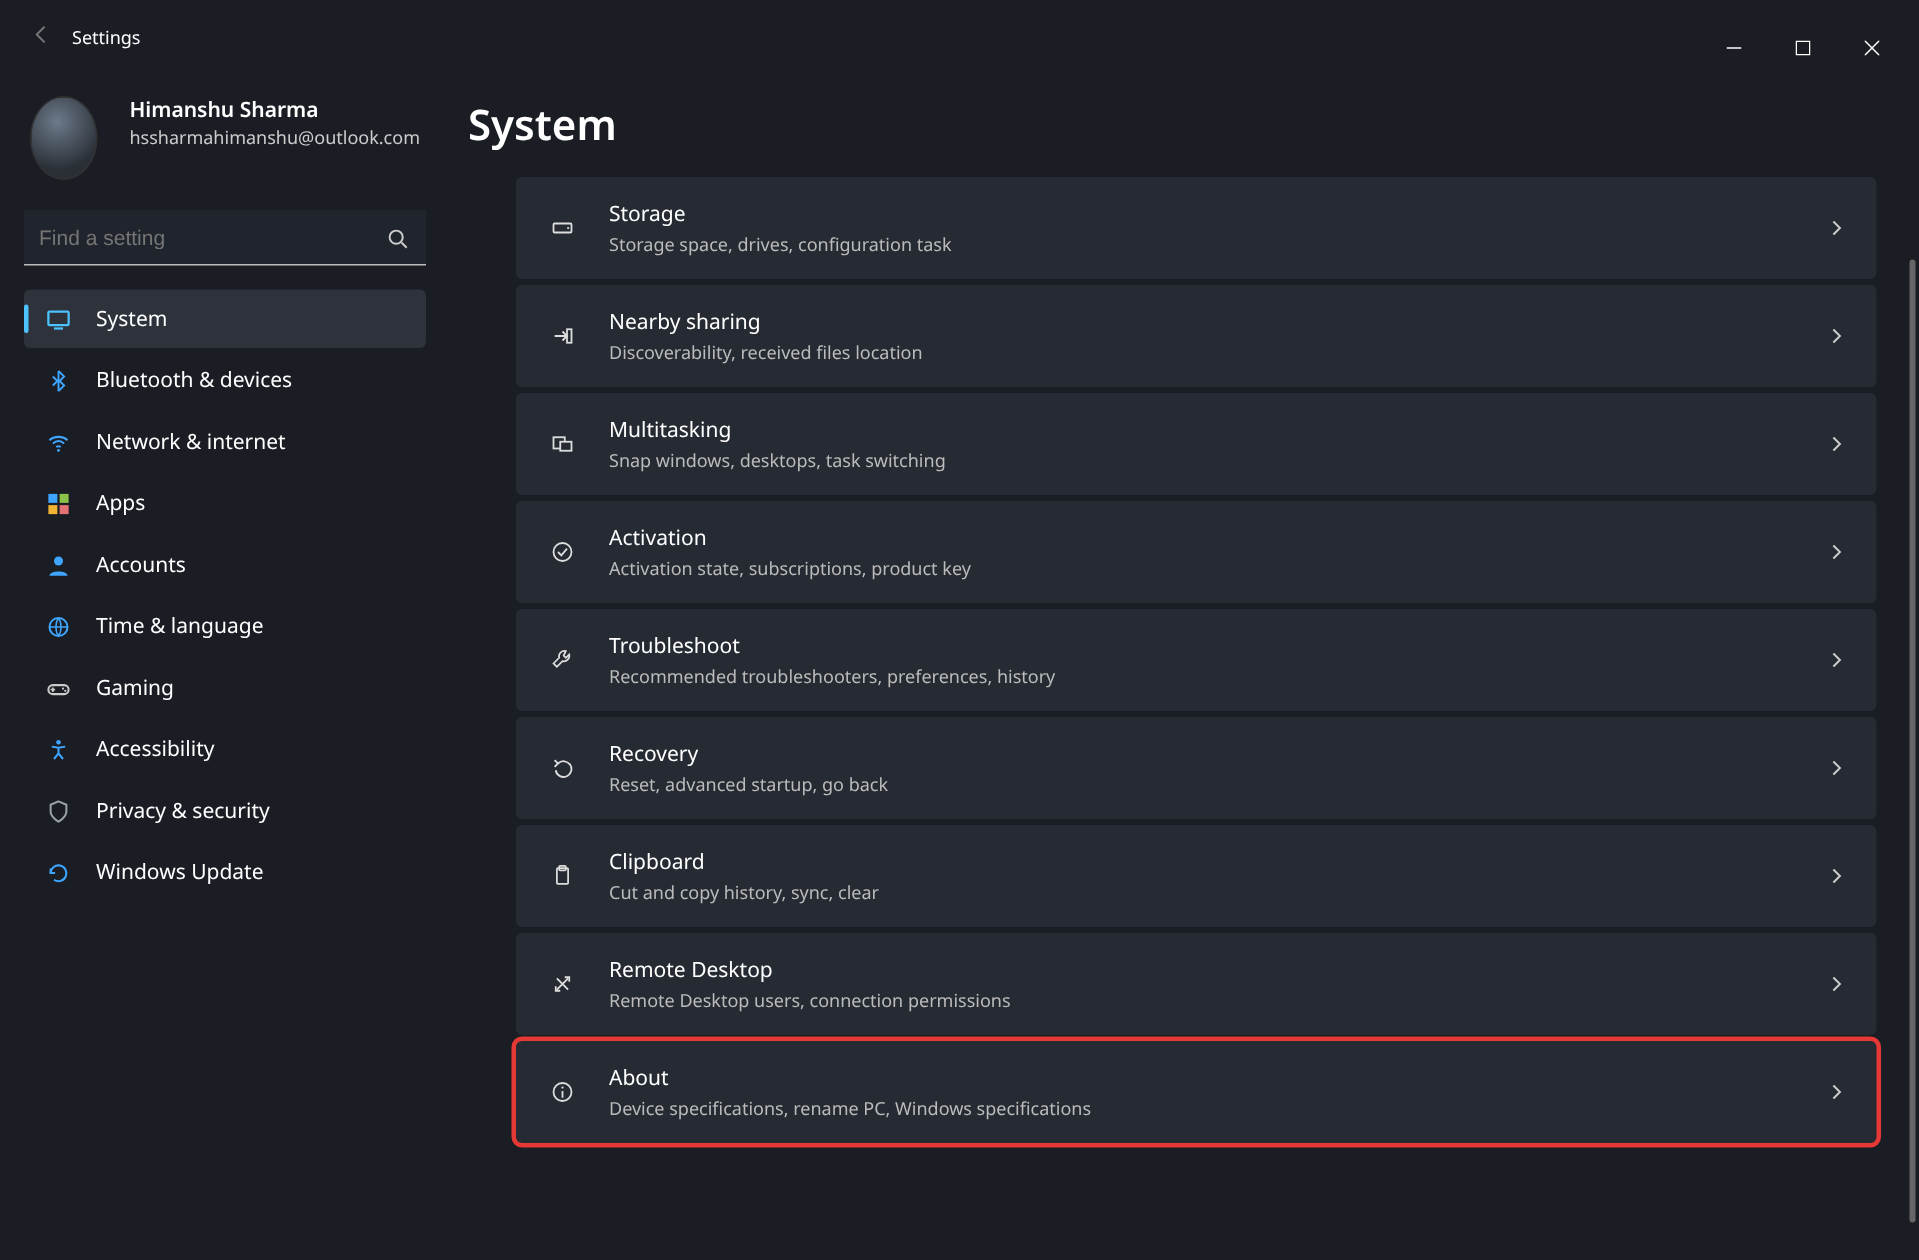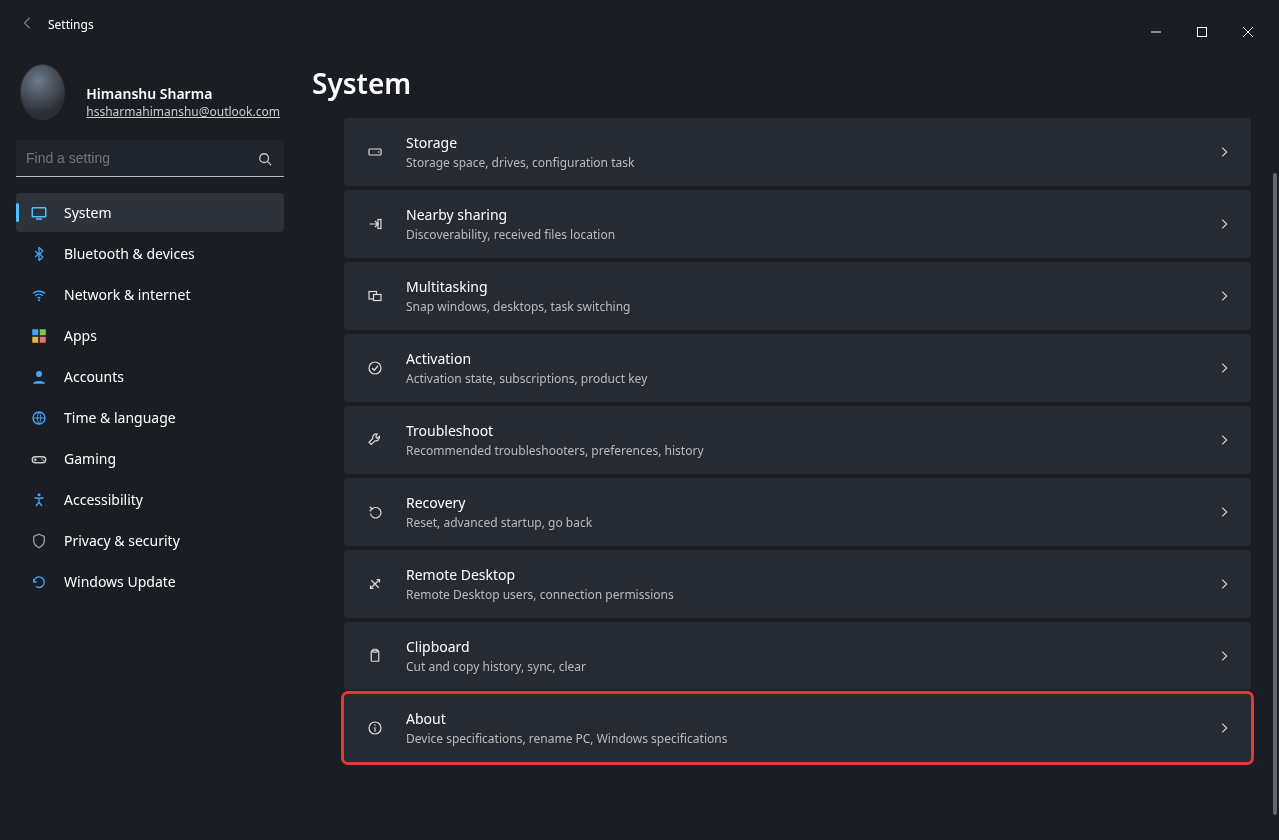--- a/index.html
+++ b/index.html
@@ -47,33 +47,33 @@
   height: calc(100% - 48px);
 }
 .sidebar {
   width: 300px;
   padding: 8px 16px;
   display: flex;
   flex-direction: column;
 }
 .user {
   display: flex;
-  align-items: flex-end;
+  align-items: flex-start;
   gap: 21px;
   padding: 8px 4px 16px 4px;
 }
 .avatar {
   width: 56px;
   height: 56px;
   border-radius: 50%;
   background: radial-gradient(circle at 40% 30%, #6c7a8a, #2a2f36 70%);
   border: 1px solid #333;
 }
 .user-name { font-size: 14px; font-weight: 600; }
-.user-email { font-size: 12px; color: #ccc; text-decoration: underline; }
+.user-email { font-size: 12px; color: #ccc; }
 .search {
   position: relative;
   margin: 4px 0 16px 0;
 }
 .search input {
   width: 100%;
   background: #20242c;
   border: none;
   border-bottom: 1px solid #bbb;
   padding: 10px 36px 10px 10px;
@@ -422,44 +422,44 @@
           </div>
           <span class="chevron">
             <svg width="14" height="14" viewBox="0 0 16 16">
               <path d="M6 3 L11 8 L6 13" stroke="#ccc" stroke-width="1.5" fill="none"></path>
             </svg>
           </span>
         </li>
         <li>
           <span class="item-icon">
             <svg width="18" height="18" viewBox="0 0 24 24" fill="none">
+              <rect x="7" y="5" width="10" height="14" rx="1" stroke="#ddd" stroke-width="1.6"></rect>
+              <rect x="9" y="3" width="6" height="4" rx="1" stroke="#ddd" stroke-width="1.6"></rect>
+            </svg>
+          </span>
+          <div class="item-text">
+            <div class="item-title">Clipboard</div>
+            <div class="item-desc">Cut and copy history, sync, clear</div>
+          </div>
+          <span class="chevron">
+            <svg width="14" height="14" viewBox="0 0 16 16">
+              <path d="M6 3 L11 8 L6 13" stroke="#ccc" stroke-width="1.5" fill="none"></path>
+            </svg>
+          </span>
+        </li>
+        <li>
+          <span class="item-icon">
+            <svg width="18" height="18" viewBox="0 0 24 24" fill="none">
               <path d="M7 7 L17 17 M17 7 L7 17" stroke="#ddd" stroke-width="1.6"></path>
               <path d="M14 6 L18 6 L18 10 M10 18 L6 18 L6 14" stroke="#ddd" stroke-width="1.6"></path>
             </svg>
           </span>
           <div class="item-text">
             <div class="item-title">Remote Desktop</div>
             <div class="item-desc">Remote Desktop users, connection permissions</div>
-          </div>
-          <span class="chevron">
-            <svg width="14" height="14" viewBox="0 0 16 16">
-              <path d="M6 3 L11 8 L6 13" stroke="#ccc" stroke-width="1.5" fill="none"></path>
-            </svg>
-          </span>
-        </li>
-        <li>
-          <span class="item-icon">
-            <svg width="18" height="18" viewBox="0 0 24 24" fill="none">
-              <rect x="7" y="5" width="10" height="14" rx="1" stroke="#ddd" stroke-width="1.6"></rect>
-              <rect x="9" y="3" width="6" height="4" rx="1" stroke="#ddd" stroke-width="1.6"></rect>
-            </svg>
-          </span>
-          <div class="item-text">
-            <div class="item-title">Clipboard</div>
-            <div class="item-desc">Cut and copy history, sync, clear</div>
           </div>
           <span class="chevron">
             <svg width="14" height="14" viewBox="0 0 16 16">
               <path d="M6 3 L11 8 L6 13" stroke="#ccc" stroke-width="1.5" fill="none"></path>
             </svg>
           </span>
         </li>
         <li class="highlighted">
           <span class="item-icon">
             <svg width="18" height="18" viewBox="0 0 24 24" fill="none">

